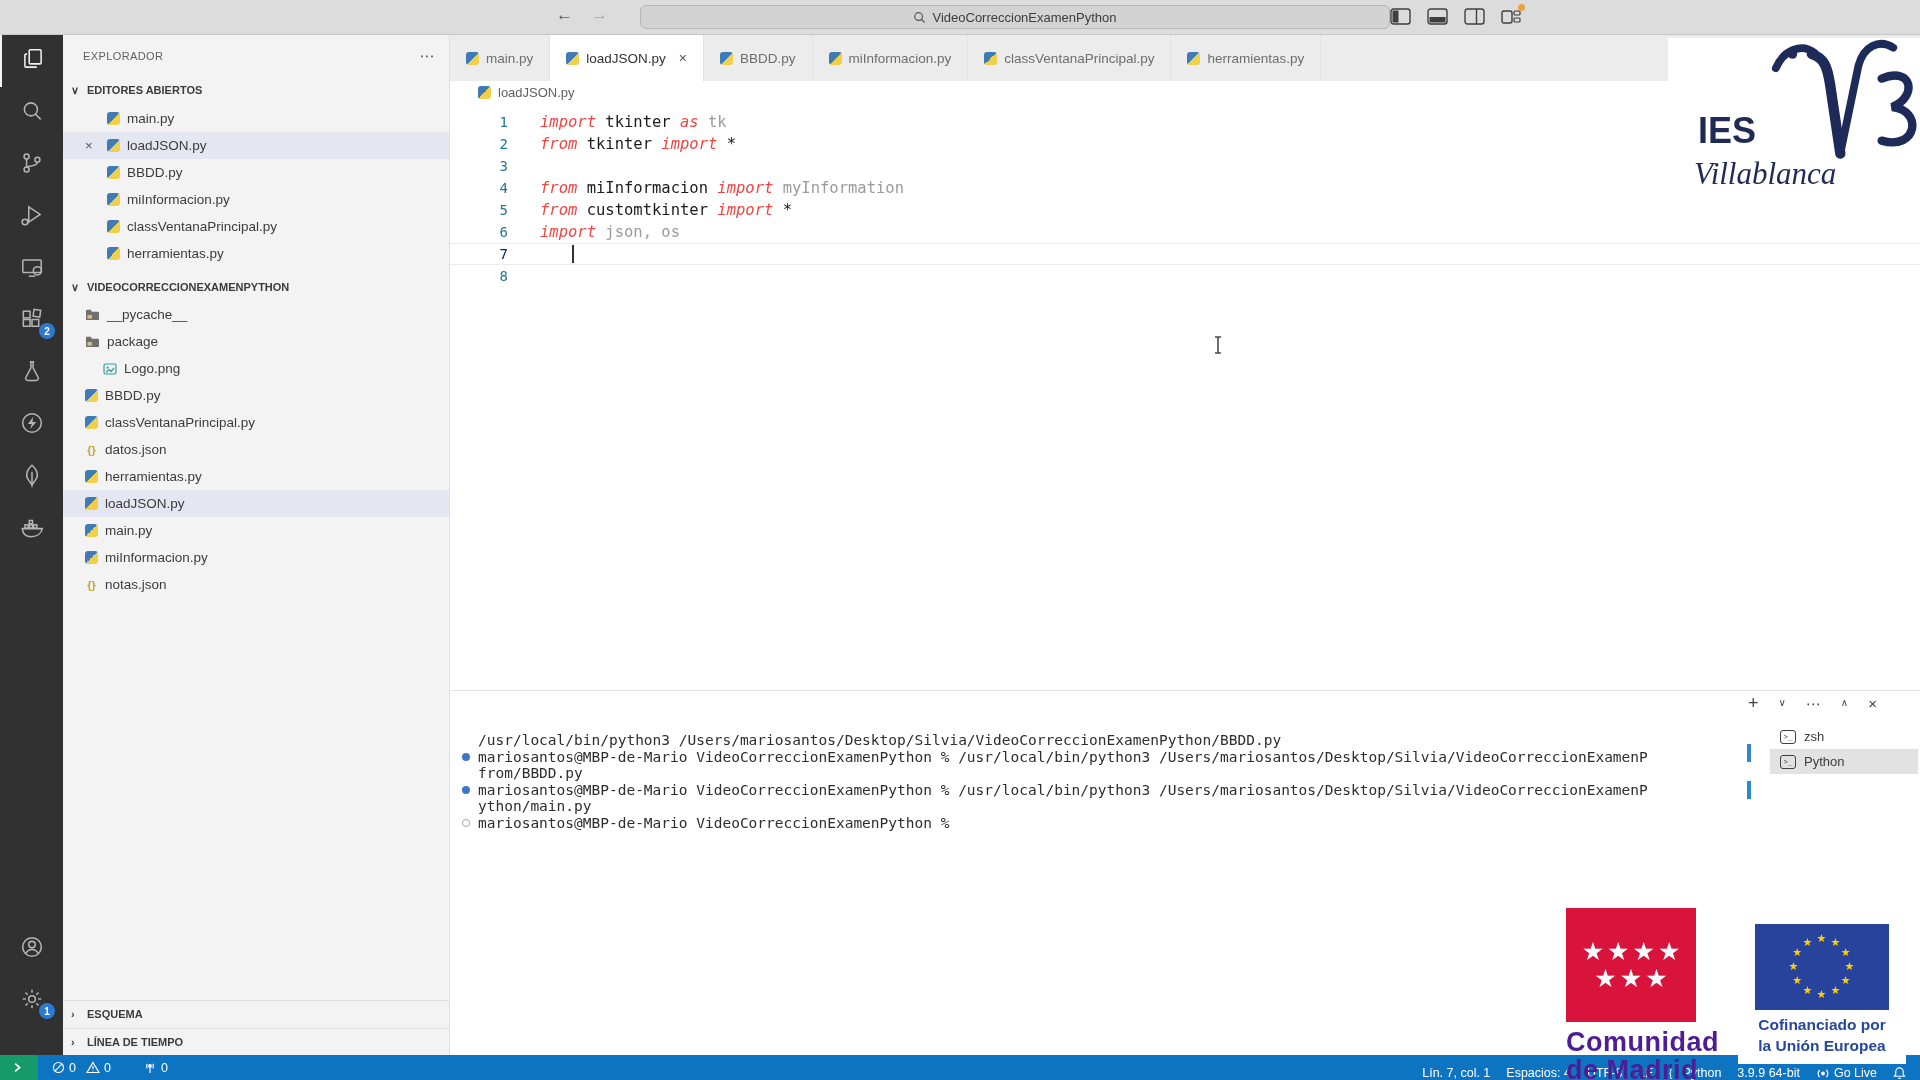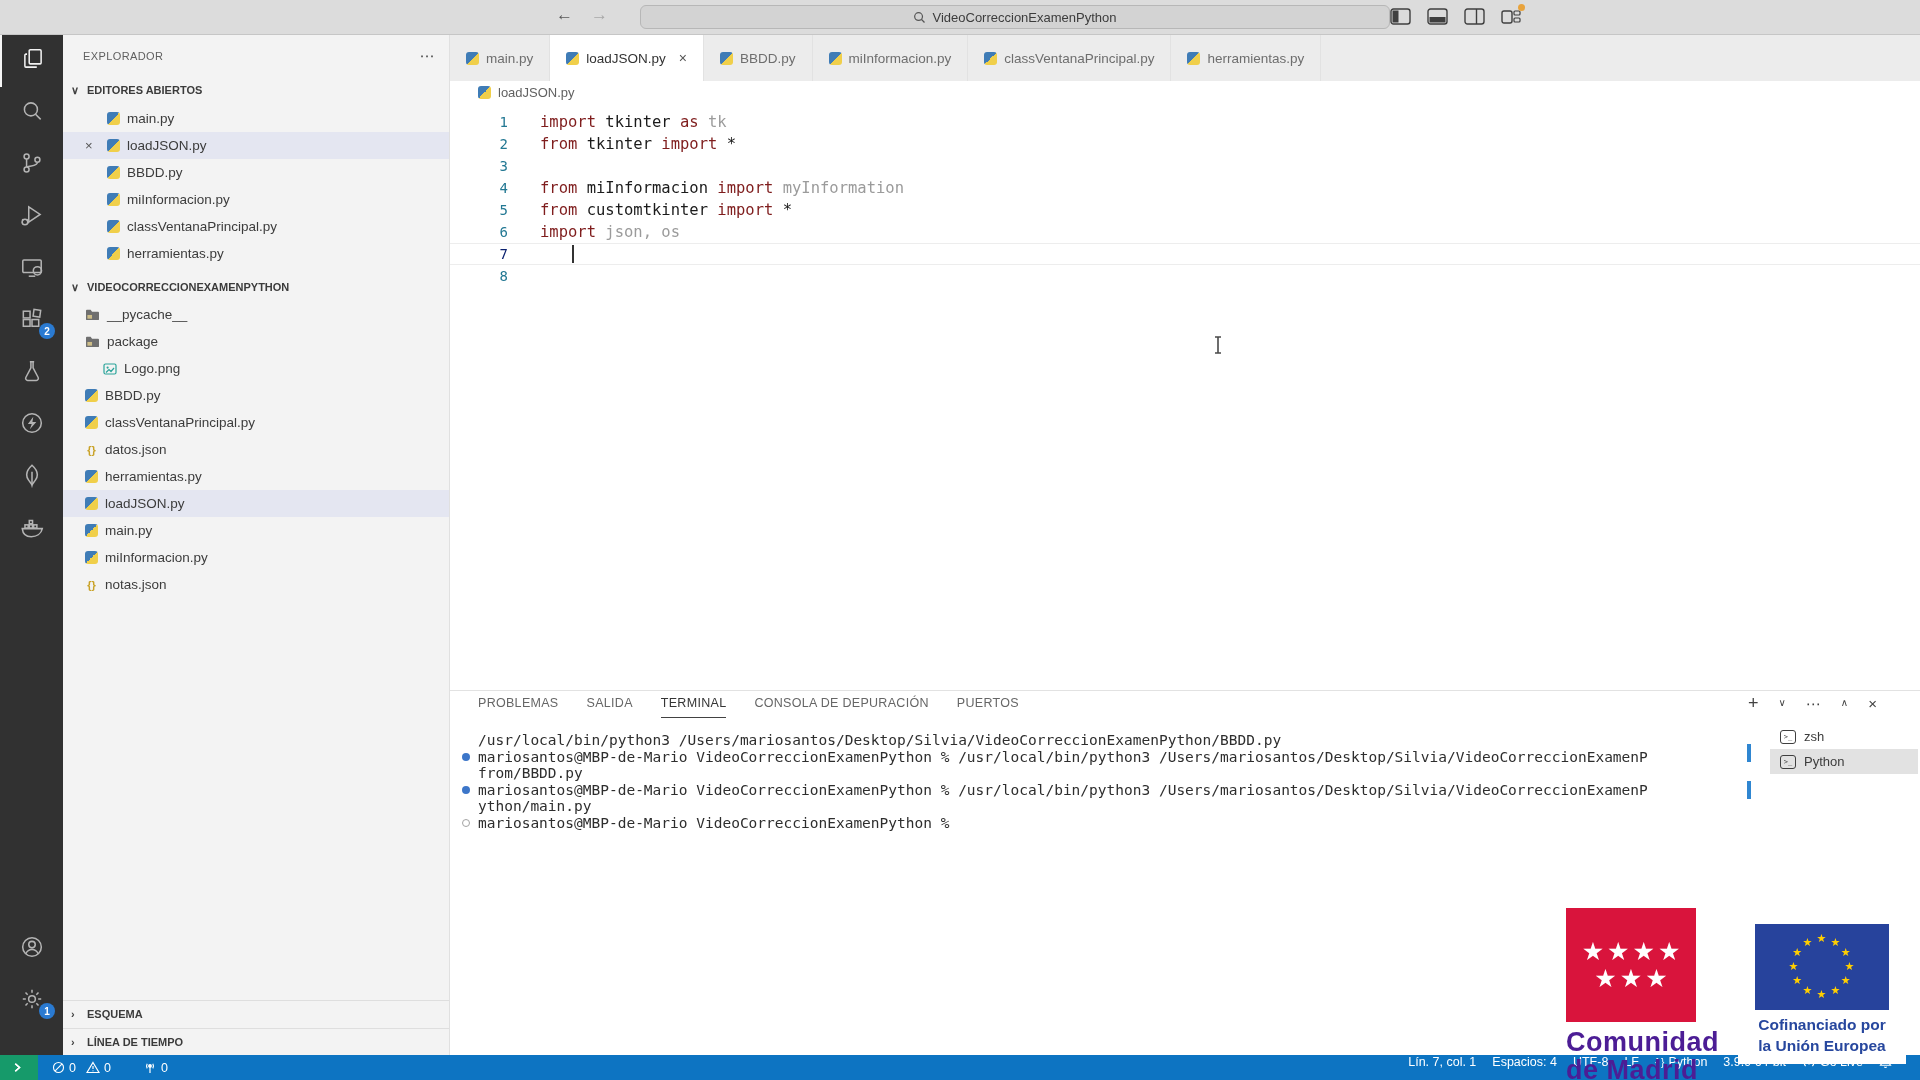--- a/index.html
+++ b/index.html
@@ -62,21 +62,21 @@
                 font-size:13px; color:#616161; }
 
   
   #code { left:450px; top:111px; width:1470px; height:575px; background:#fff;
           font-family:"DejaVu Sans Mono","Liberation Mono",monospace; font-size:15.5px; }
   .codeline { position:absolute; left:0; width:100%; height:22px; display:flex; align-items:center; }
   .codeline.active { border-top:1px solid #ededed; border-bottom:1px solid #ededed; }
   .gutter { width:58px; text-align:right; color:#237893; font-size:14px; flex:none; }
   .codeline.active .gutter { color:#0b216f; }
   .ctext { margin-left:32px; white-space:pre; }
-  .tok-k { color:#7f1d1d; }
+  .tok-k { color:#ef4444;font-style:italic; }
   .tok-n { color:#1b1b1b; }
   .tok-u { color:#9b9b9b; }
   .caret { display:inline-block; width:2px; height:18px; background:#333; margin-left:32px;
            vertical-align:middle; }
 
   
   #panel-border { left:450px; top:690px; width:1470px; height:1px; background:#e2e2e2; }
   #ptabs { left:478px; top:696px; display:flex; gap:28px; }
   .ptab { position:relative; font-size:12.5px; letter-spacing:.3px; color:#666; cursor:pointer;
           padding-bottom:8px; }
@@ -104,22 +104,22 @@
                font-size:7px; display:flex; align-items:center; justify-content:center;
                color:#3f3f3f; font-family:"DejaVu Sans Mono",monospace; flex:none; }
 
   
   #statusbar { left:0; top:1055px; width:1920px; height:25px; background:#0d74c2; color:#fff;
                font-size:12.5px; display:flex; align-items:center; }
   #remote { width:38px; height:25px; background:#169a6a; display:flex; align-items:center;
             justify-content:center; flex:none; cursor:pointer; }
   .sitem { display:flex; align-items:center; gap:4px; cursor:pointer; white-space:nowrap; }
   #sb-left { display:flex; gap:16px; margin-left:14px; align-items:center; }
-  #sb-right { position:absolute; right:28px; top:0; height:25px; display:flex; gap:16px;
-              align-items:flex-start; }
+  #sb-right { position:absolute; right:14px; top:0; height:25px; display:flex; gap:16px;
+              align-items:flex-end; }
   #statusbar svg { stroke:#fff; fill:none; stroke-width:1.2; display:block; }
 
   
   #watermark { left:2px; top:948px; z-index:60; font-size:84px; color:#ffffff; opacity:.96;
                letter-spacing:-2px; white-space:nowrap;
                text-shadow:2px 6px 12px rgba(80,80,80,.55); }
   #ieslogo { left:1668px; top:38px; width:252px; height:168px; background:#fff; z-index:40; }
   #ies-l1 { position:absolute; left:30px; top:72px; font-size:36px; font-weight:700; color:#1f2a55; }
   #ies-l2 { position:absolute; left:26px; top:118px; font-size:31px; font-style:italic;
             color:#1f2a55; font-family:"Liberation Serif", serif; }
@@ -440,27 +440,20 @@
         <span class="gutter">8</span>
         <span class="ctext"></span>
       </div>
     </div>
 
   <svg id="mousecursor" class="abs" width="12" height="18" viewBox="0 0 12 18">
       <path d="M3 1 h6 M6 1 v16 M3 17 h6" stroke="#4a4a4a" stroke-width="1.6" fill="none"></path>
     </svg>
 
   <div id="panel-border" class="abs"></div>
-  <div id="ptabs" class="abs">
-      <div class="ptab">PROBLEMAS</div>
-      <div class="ptab">SALIDA</div>
-      <div class="ptab active">TERMINAL</div>
-      <div class="ptab">CONSOLA DE DEPURACIÓN</div>
-      <div class="ptab">PUERTOS</div>
-    </div>
   <div id="pacts" class="abs">
     <span style="font-size:18px">+</span>
     <span class="sm">∨</span>
     <span>⋯</span>
     <span class="sm">∧</span>
     <span>×</span>
   </div>
   <div id="term" class="abs">
       <div class="tline" style="top: 0px;"><span>/usr/local/bin/python3 /Users/mariosantos/Desktop/Silvia/VideoCorreccionExamenPython/BBDD.py</span></div>
       <div class="tline" style="top: 16.6px;"><span class="dot filled"></span><span>mariosantos@MBP-de-Mario VideoCorreccionExamenPython % /usr/local/bin/python3 /Users/mariosantos/Desktop/Silvia/VideoCorreccionExamenP</span></div>
@@ -529,20 +522,31 @@
         <span>Go Live</span>
       </span>
       <svg width="13" height="14" viewBox="0 0 14 15">
           <path d="M7 2 a4 4 0 0 1 4 4 v3 l1.4 2 H1.6 L3 9 V6 a4 4 0 0 1 4-4 Z"></path>
           <path d="M5.8 12.6 a1.3 1.3 0 0 0 2.4 0"></path>
         </svg>
     </div>
   </div>
 
 
+  <div id="ieslogo" class="abs">
+    <svg id="iesmark" width="155" height="150" viewBox="0 0 120 115">
+      <path d="M6 26 C12 12 26 6 36 14" stroke="#1e2a57" stroke-width="6" fill="none" stroke-linecap="round"></path>
+      <circle cx="19" cy="15" r="3.6" fill="#1e2a57"></circle>
+      <path d="M34 15 C44 18 46 26 48 38 L56 92" stroke="#1e2a57" stroke-width="8" fill="none" stroke-linecap="round"></path>
+      <path d="M56 92 L70 24 C74 9 86 3 97 10" stroke="#1e2a57" stroke-width="6" fill="none" stroke-linecap="round"></path>
+      <path d="M88 34 C112 24 116 48 96 56 C120 58 116 90 88 82" stroke="#1e2a57" stroke-width="6.5" fill="none" stroke-linecap="round"></path>
+    </svg>
+    <div id="ies-l1">IES</div>
+    <div id="ies-l2">Villablanca</div>
+  </div>
 
   <div id="madrid" class="abs">
     <div id="mflag">
       <div class="mrow" id="mrow1">
           <span>★</span>
           <span>★</span>
           <span>★</span>
           <span>★</span>
         </div>
       <div class="mrow" id="mrow2">

